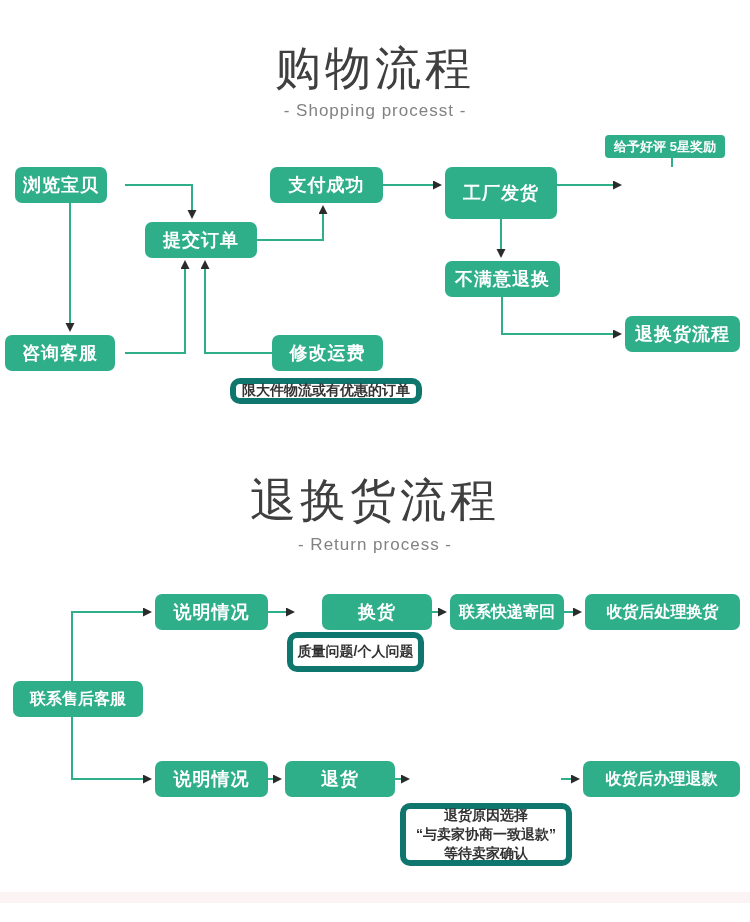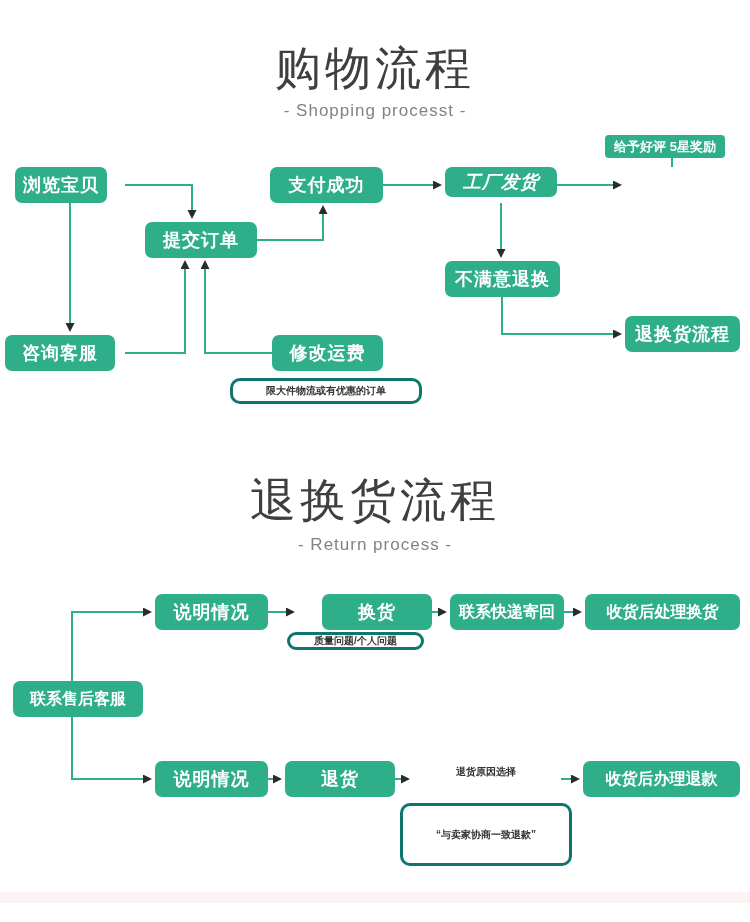--- a/index.html
+++ b/index.html
@@ -3,22 +3,22 @@
 <meta charset="utf-8">
 <style>
   html,body{margin:0;padding:0;background:#fff;}
   body{font-family:"Liberation Sans","DejaVu Sans",sans-serif;}
   .canvas{position:relative;width:750px;height:922px;background:#ffffff;overflow:hidden;margin:0 auto;padding-left:43px;}
   .title{position:absolute;left:0;width:750px;text-align:center;color:#3f3f3f;font-size:46px;font-weight:300;letter-spacing:4px;}
   .subtitle{position:absolute;left:0;width:750px;text-align:center;color:#828282;font-size:17px;font-weight:400;letter-spacing:1px;}
   .node{position:absolute;background:#2fae8a;color:#ffffff;border-radius:7px;display:flex;align-items:center;justify-content:center;font-weight:bold;font-size:18px;letter-spacing:1px;box-sizing:border-box;}
   .node.sm{font-size:16px;letter-spacing:0;}
   .badge{position:absolute;background:#2fae8a;color:#ffffff;border-radius:4px;display:flex;align-items:center;justify-content:center;font-weight:bold;font-size:13px;box-sizing:border-box;}
-  .note{position:absolute;background:#ffffff;border:3px solid #0f766e;border-radius:10px;color:#333333;font-weight:bold;font-size:10px;display:flex;align-items:center;justify-content:center;box-sizing:border-box;}
-  .note.multi{flex-direction:column;justify-content:center;line-height:19px;text-align:center;gap:44px;}
+  .note{position:absolute;background:#ffffff;border:6px solid #0f766e;border-radius:10px;color:#333333;font-weight:bold;font-size:14px;display:flex;align-items:center;justify-content:center;box-sizing:border-box;}
+  .note.multi{flex-direction:column;justify-content:center;line-height:19px;text-align:center;}
   .connectors{position:absolute;left:0;top:0;width:750px;height:922px;pointer-events:none;}
   .footer-band{position:absolute;left:0;top:892px;width:750px;height:11px;background:#fcf3f5;}
 </style>
 </head>
 <body>
 
 <div class="canvas">
 
   <svg class="connectors" width="750" height="922" viewBox="0 0 750 922">
     <defs>
@@ -49,41 +49,41 @@
   </svg>
 
   <div class="title" style="top:38px;">购物流程</div>
   <div class="subtitle" style="top:101px;">- Shopping processt -</div>
 
   <div class="badge" style="left:605px;top:135px;width:120px;height:23px;">给予好评 5星奖励</div>
 
   <div class="node" style="left:15px;top:167px;width:92px;height:36px;">浏览宝贝</div>
   <div class="node" style="left:145px;top:222px;width:112px;height:36px;">提交订单</div>
   <div class="node" style="left:270px;top:167px;width:113px;height:36px;">支付成功</div>
-  <div class="node" style="left:445px;top:167px;width:112px;height:30px;font-style:italic;">工厂发货</div>
+  <div class="node" style="left:445px;top:167px;width:112px;height:52px;">工厂发货</div>
   <div class="node" style="left:445px;top:261px;width:115px;height:36px;">不满意退换</div>
   <div class="node" style="left:5px;top:335px;width:110px;height:36px;">咨询客服</div>
   <div class="node" style="left:272px;top:335px;width:111px;height:36px;">修改运费</div>
   <div class="node" style="left:625px;top:316px;width:115px;height:36px;">退换货流程</div>
 
   <div class="note" style="left:230px;top:378px;width:192px;height:26px;">限大件物流或有优惠的订单</div>
 
   <div class="title" style="top:470px;">退换货流程</div>
   <div class="subtitle" style="top:535px;">- Return process -</div>
 
   <div class="node sm" style="left:13px;top:681px;width:130px;height:36px;">联系售后客服</div>
   <div class="node" style="left:155px;top:594px;width:113px;height:36px;">说明情况</div>
   <div class="node" style="left:298px;top:594px;width:110px;height:36px;margin-left:24px;">换货</div>
   <div class="node sm" style="left:450px;top:594px;width:114px;height:36px;">联系快递寄回</div>
   <div class="node sm" style="left:585px;top:594px;width:155px;height:36px;">收货后处理换货</div>
   <div class="node" style="left:155px;top:761px;width:113px;height:36px;">说明情况</div>
   <div class="node" style="left:285px;top:761px;width:110px;height:36px;">退货</div>
   <div class="node sm" style="left:583px;top:761px;width:157px;height:36px;">收货后办理退款</div>
 
-  <div class="note" style="left:287px;top:632px;width:137px;height:18px;">质量问题/个人问题</div>
+  <div class="note" style="left:287px;top:632px;width:137px;height:40px;">质量问题/个人问题</div>
 
   <div class="note multi" style="left:400px;top:803px;width:172px;height:63px;">
     <span>退货原因选择</span>
     <span>“与卖家协商一致退款”</span>
     <span>等待卖家确认</span>
   </div>
 
   <div class="footer-band"></div>
 </div>
 

